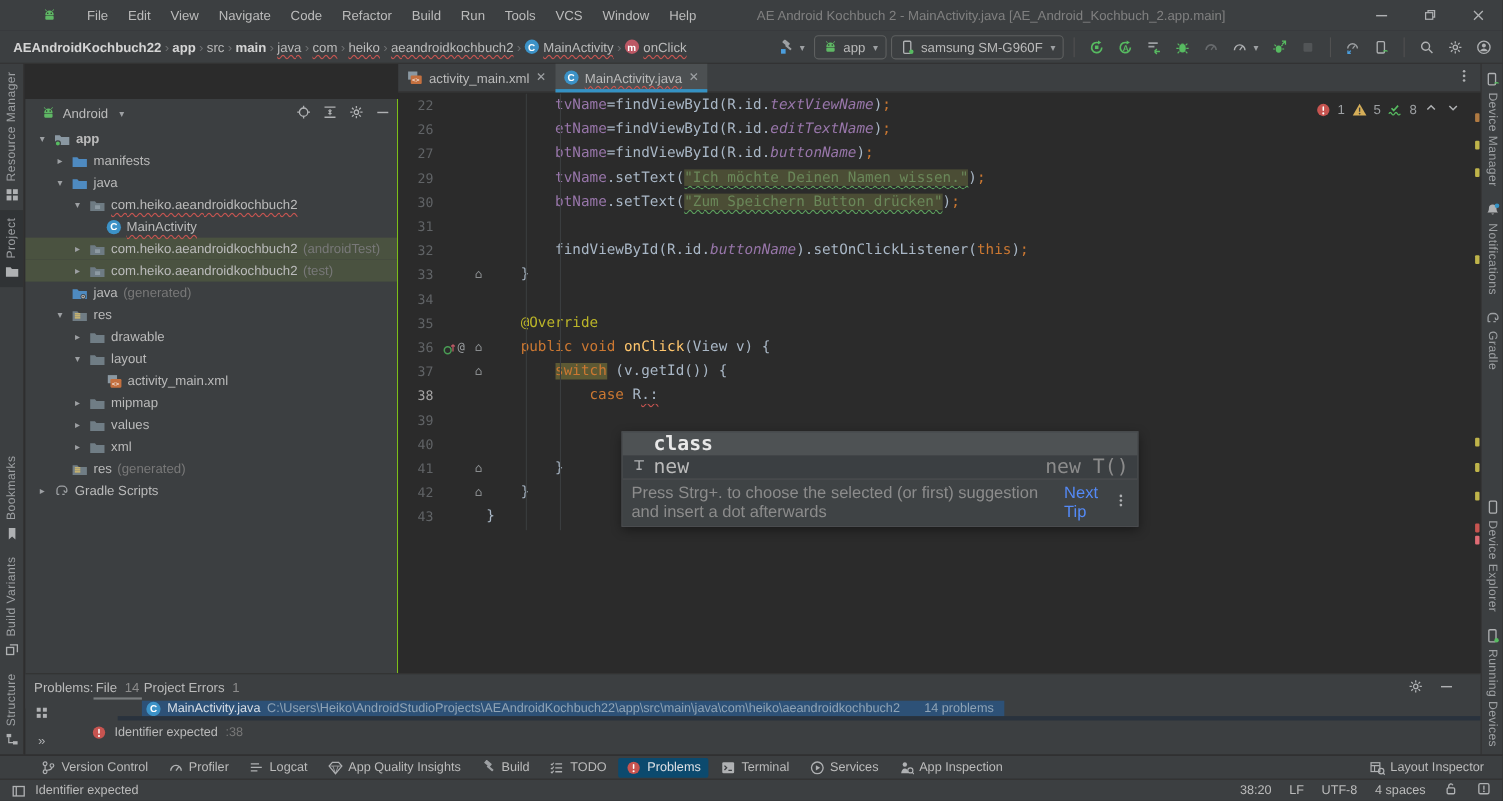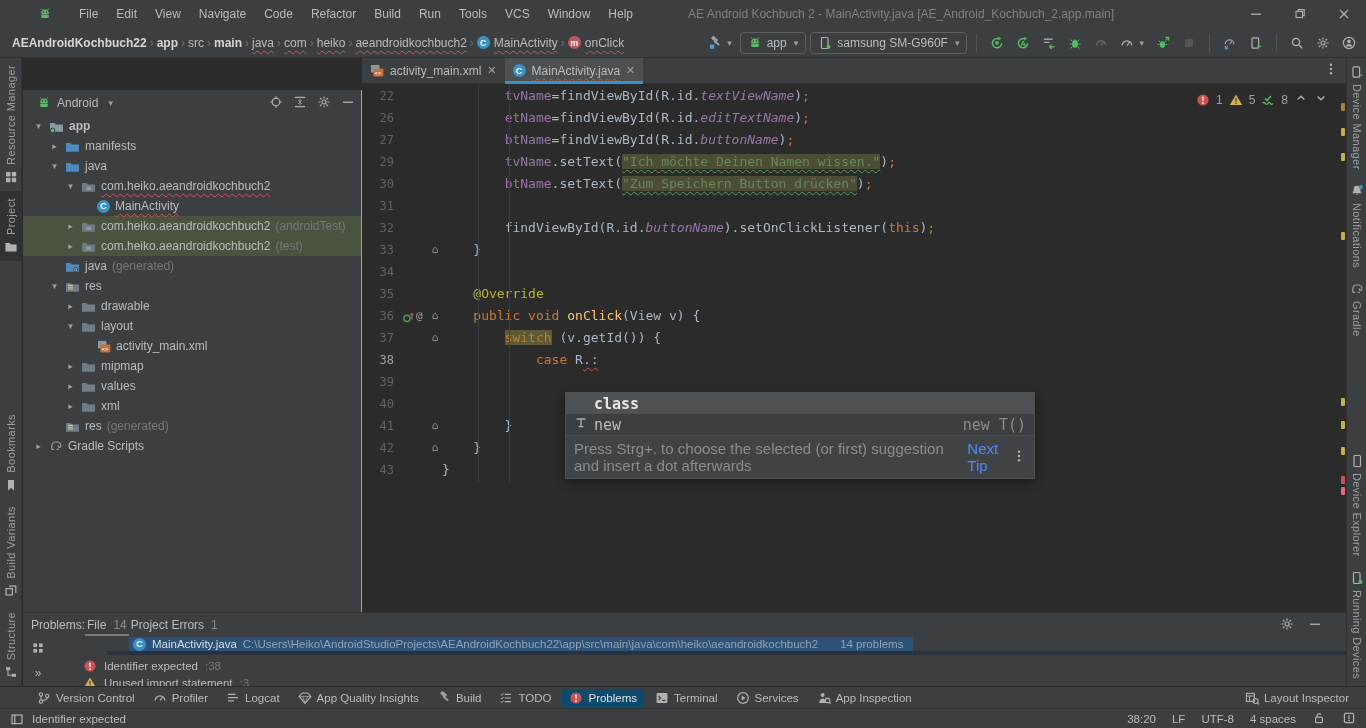--- a/index.html
+++ b/index.html
@@ -77,21 +77,21 @@
   .ann{color:#BBB529}.mdecl{color:#FFC66D}.semi{color:#CC7832}
   .perr{color:#A9B7C6;text-decoration:underline wavy #C75450;text-underline-offset:3px;text-decoration-thickness:1px;}
   .iguide{position:absolute;top:0;bottom:130px;width:1px;background:#3A3D3F;}
   #inspections{position:absolute;top:6px;right:18px;display:flex;align-items:center;gap:6px;
     font-size:12px;color:#9DA0A3;font-family:"Liberation Sans",sans-serif;}
   .stripe{position:absolute;right:1px;width:4px;height:8px;border-radius:1px;}
   
   #popup{position:absolute;left:203px;top:307px;width:470px;background:#3B3F42;border:1px solid #4D4F51;
     box-shadow:0 3px 10px rgba(0,0,0,.45);z-index:5;}
   .pop-row{height:21px;display:flex;align-items:center;padding:0 8px;gap:6px;
-    font-family:"DejaVu Sans Mono",monospace;font-size:15px;color:#BBBBBB;}
+    font-family:"DejaVu Sans Mono",monospace;font-size:18px;color:#BBBBBB;}
   .pop-row.selected{background:#4E5254;}
   .pop-row.selected .pop-label{color:#E8E8E8;font-weight:bold;}
   .pop-ic{width:14px;flex:none;}
   .pop-right{margin-left:auto;color:#8C8C8C;}
   #pop-footer{border-top:1px solid #4D4F51;background:#3F4345;display:flex;align-items:center;
     padding:4px 8px;font-size:15px;color:#8C8C8C;gap:6px;}
   #pop-nexttip{color:#548AF7;}
   #pop-more{margin-left:auto;}
   
   #problems{position:absolute;top:612px;left:23px;right:20px;height:74px;background:#3C3F41;
@@ -917,31 +917,20 @@
         <span class="icon">
             <svg width="14" height="14" viewBox="0 0 14 14">
               <circle cx="7" cy="7" r="5.6" fill="#C75450"></circle>
               <rect x="6.3" y="3.6" width="1.4" height="4.4" rx=".7" fill="#fff"></rect>
               <circle cx="7" cy="10.1" r=".95" fill="#fff"></circle>
             </svg>
           </span>
         <span class="ptext">Identifier expected</span>
         <span class="ploc">:38</span>
       </div>
-      <div class="prow">
-        <span class="icon">
-            <svg width="14" height="14" viewBox="0 0 14 14">
-              <path d="M7 1.4 13.2 12H.8z" fill="#D6AE58"></path>
-              <rect x="6.4" y="4.8" width="1.2" height="3.8" fill="#3C3F41"></rect>
-              <circle cx="7" cy="10.2" r=".8" fill="#3C3F41"></circle>
-            </svg>
-          </span>
-        <span class="ptext">Unused import statement</span>
-        <span class="ploc">:3</span>
-      </div>
     </div>
   </div>
 </div>
 
 <div class="band" id="toolwinbar">
     <span class="twb-item">
       <span class="icon">
         <svg width="14" height="14" viewBox="0 0 14 14">
           <circle cx="4" cy="3.4" r="1.7" fill="none" stroke="#AFB1B3" stroke-width="1.1"></circle>
           <circle cx="4" cy="10.6" r="1.7" fill="none" stroke="#AFB1B3" stroke-width="1.1"></circle>

